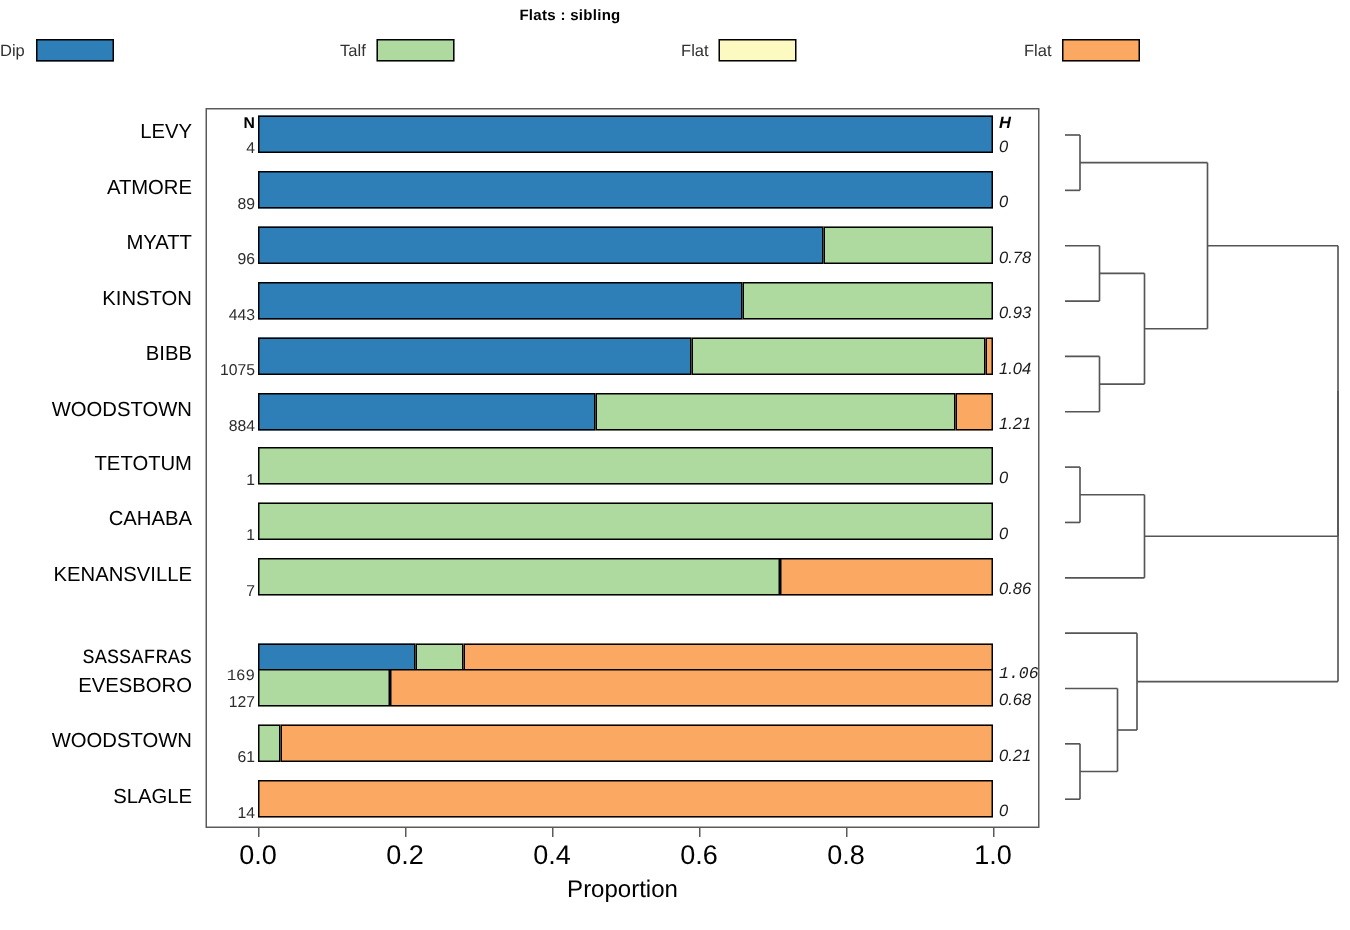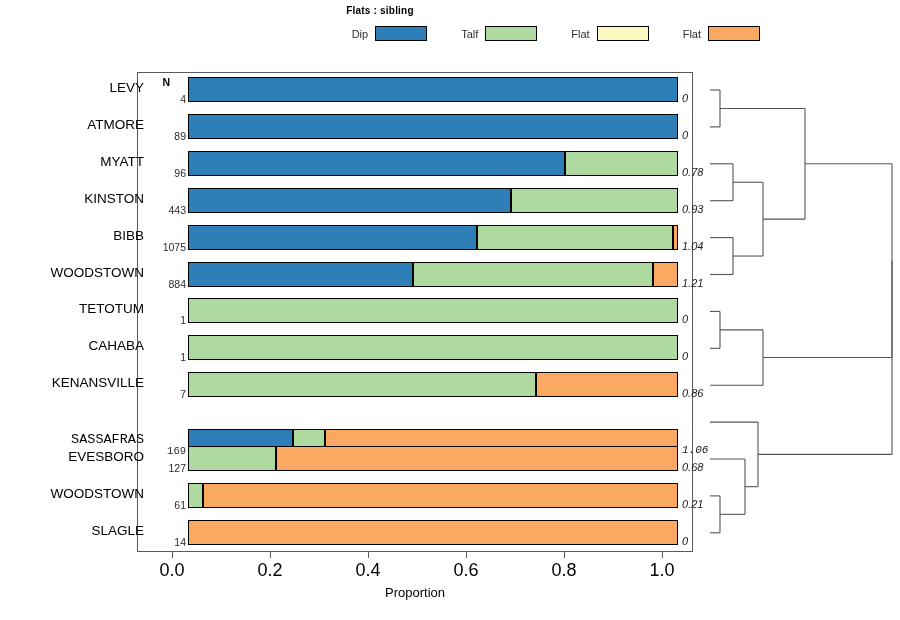--- a/index.html
+++ b/index.html
@@ -28,21 +28,21 @@
     letter-spacing: 0.2px;
   }
 
   
   #legend {
     position: absolute;
     left: 0;
     top: 26px;
     width: 760px;
     display: flex;
-    justify-content: flex-end;
+    justify-content: space-between;
     align-items: center;
     gap: 34px;
   }
   .legend-item {
     display: flex;
     align-items: center;
     gap: 7px;
   }
   .legend-label {
     font-size: 11px;
@@ -65,21 +65,20 @@
     border: 1.1px solid #5a5a5a;
     box-sizing: border-box;
   }
 
   
   .cat-row {
     position: absolute;
     left: 0;
     width: 800px;
     height: 38px;
-    margin-left: 16px;
   }
   .cat-label {
     position: absolute;
     left: 0;
     width: 128px;
     text-align: right;
     top: 8px;
     font-size: 13.5px;
     color: #000;
     white-space: nowrap;
@@ -170,21 +169,21 @@
     text-align: center;
     font-size: 18px;
     color: #000;
   }
   #x-axis-title {
     position: absolute;
     left: 137px;
     top: 585px;
     width: 556px;
     text-align: center;
-    font-size: 13px;
+    font-size: 16px;
     color: #000;
   }
 
   
   #dendrogram {
     position: absolute;
     left: 700px;
     top: 72px;
     width: 200px;
     height: 480px;

